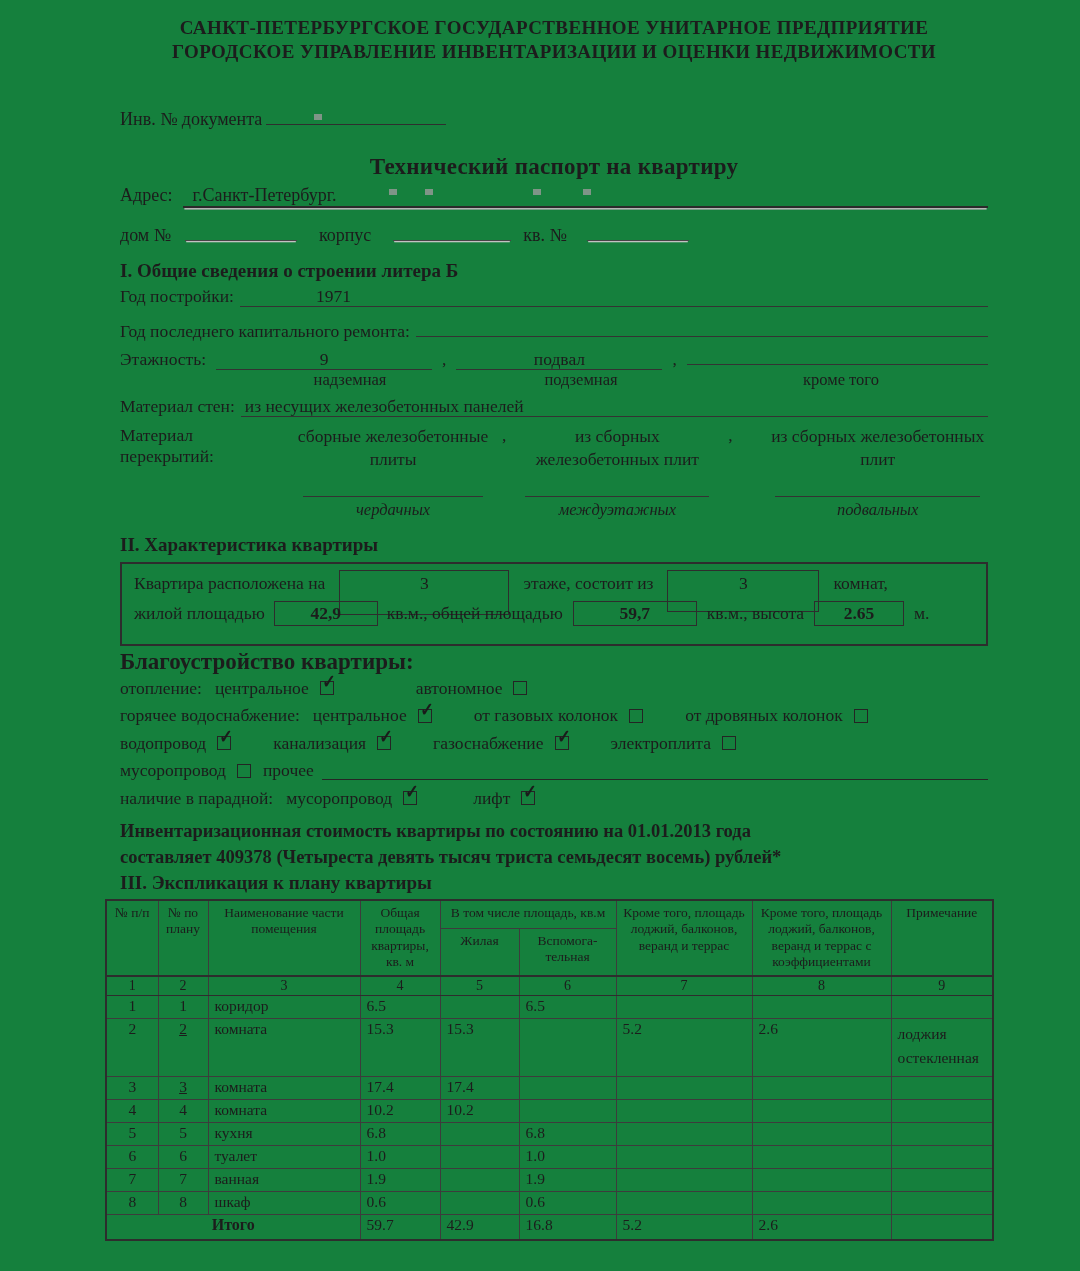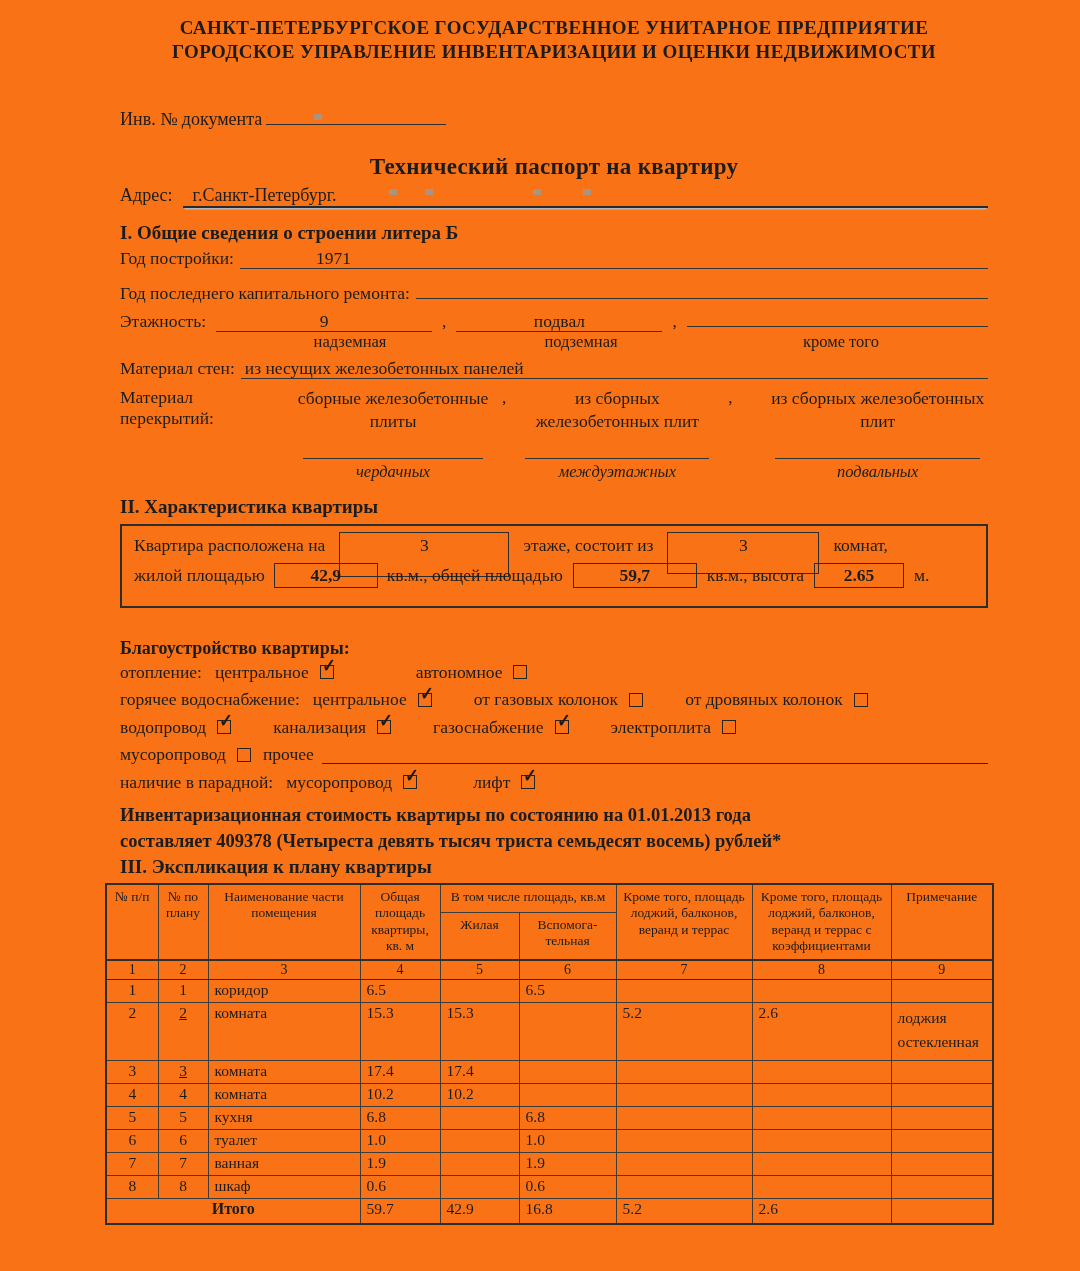--- a/index.html
+++ b/index.html
@@ -2,21 +2,21 @@
 <html lang="ru"><head>
 <meta charset="utf-8">
 <style>
   * { margin: 0; padding: 0; box-sizing: border-box; }
   html, body { background: #e8e8e8; }
   .page {
     position: relative;
     width: 1080px;
     height: 1271px;
     margin: 0 auto;
-    background: #f97316;
+    background: #15803d;
     color: #1c1c1c;
     font-family: "Liberation Serif", "DejaVu Serif", serif;
     padding: 16px 92px 12px 120px;
     overflow: hidden;
   }
   
   .org { text-align: center; font-weight: bold; font-size: 19px; line-height: 1.28; letter-spacing: .4px; }
   .branch { text-align: center; font-weight: bold; font-size: 18px; margin-top: 26px; letter-spacing: .3px; }
   .inv-line { display: flex; align-items: baseline; margin-top: 40px; font-size: 18px; }
   .inv-underline { width: 180px; border-bottom: 1.7px solid #2e2e2e; height: 20px; margin-left: 4px; position: relative; }
@@ -63,21 +63,21 @@
   .char-row1 .cb-label { padding-top: 3px; white-space: nowrap; }
   .vbox { border: 1.7px solid #2d2d2d; display: flex; justify-content: center; font-size: 17.5px; }
   .vbox-floor { width: 170px; height: 45px; margin: 0 14px; padding-top: 2px; }
   .vbox-rooms { width: 152px; height: 42px; margin: 0 14px; padding-top: 2px; }
   .char-row2 { display: flex; align-items: center; margin-top: -14px; font-size: 17.5px; }
   .vbox-area { height: 25px; align-items: center; font-weight: bold; }
   .vbox-living { width: 104px; margin: 0 9px; }
   .vbox-total { width: 124px; margin: 0 10px; }
   .vbox-height { width: 90px; margin: 0 10px; }
   
-  .amen-heading { font-weight: bold; font-size: 18px; margin-top: 30px; }
+  .amen-heading { font-weight: bold; font-size: 23px; margin-top: 3px; }
   .amenity-line { display: flex; align-items: center; height: 27.5px; font-size: 17.5px; }
   .amen-prefix { margin-right: 13px; white-space: nowrap; }
   .amenity-item { display: inline-flex; align-items: center; white-space: nowrap; }
   .amenity-line[data-ln="0"] .amenity-item { margin-right: 82px; }
   .amenity-line[data-ln="1"] .amenity-item { margin-right: 42px; }
   .amenity-line[data-ln="2"] .amenity-item { margin-right: 42px; }
   .amenity-line[data-ln="3"] .amenity-item { margin-right: 12px; }
   .amenity-line[data-ln="4"] .amenity-item { margin-right: 56px; }
   .checkbox { display: inline-block; width: 14px; height: 14px; border: 1.7px solid #242424; margin-left: 11px; position: relative; flex: none; }
   .checkbox .tick { position: absolute; left: 0; top: -10px; font-size: 19px; font-weight: bold; line-height: 1; transform: scaleX(.85); color: #1a1a1a; }
@@ -115,20 +115,28 @@
     <span class="inv-underline">
         <span class="redact"></span>
       </span>
   </div>
 
   <div class="doc-title">Технический паспорт на квартиру</div>
 
   <div class="addr-line">
     <span>Адрес:</span>
     <span class="addr-fill"><span class="addr-value">г.Санкт-Петербург.</span><span class="redact" style="margin-left:52px"></span><span class="redact" style="margin-left:28px"></span><span class="redact" style="margin-left:100px"></span><span class="redact" style="margin-left:42px"></span></span>
+  </div>
+  <div class="house-line">
+    <span>дом №</span>
+    <span class="blank blank-house"></span>
+    <span>корпус</span>
+    <span class="blank blank-korpus"></span>
+    <span>кв. №</span>
+    <span class="blank blank-apt"></span>
   </div>
 
   <div class="sec-heading">I. Общие сведения о строении литера Б</div>
 
   <div class="fline">
     <span>Год постройки:</span>
     <span class="fl-fill"><span class="fl-value-year">1971</span></span>
   </div>
   <div class="fline">
     <span>Год последнего капитального ремонта:</span>

